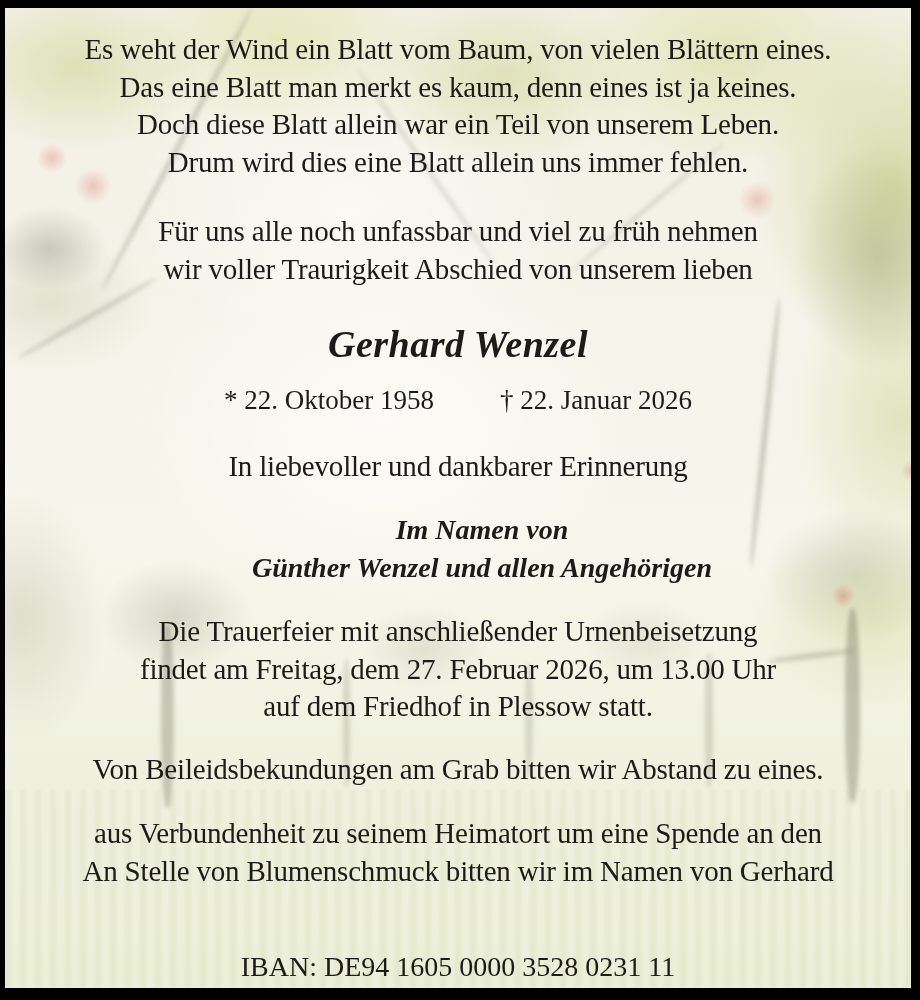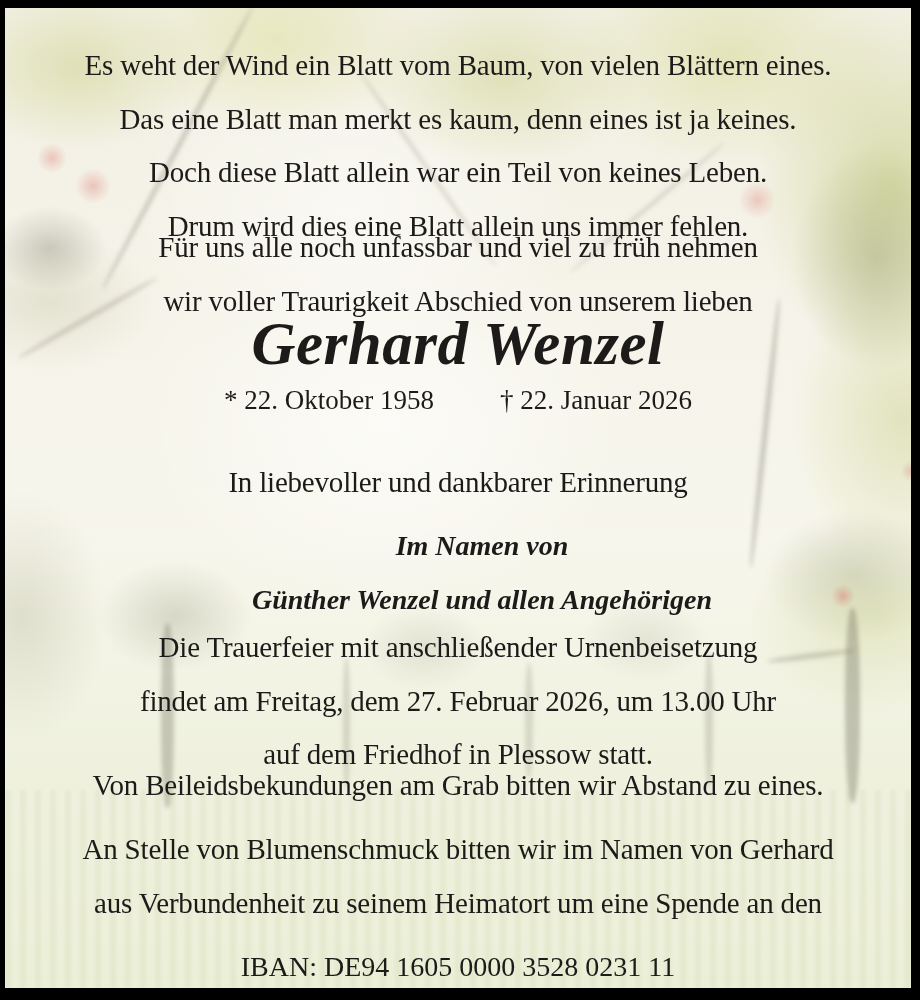--- a/index.html
+++ b/index.html
@@ -48,26 +48,26 @@
       linear-gradient(180deg,#f2f0e4 0%,#f6f4ea 35%,#f7f6ec 55%,#eff1de 78%,#ecefd8 100%);
   }
   .trunk,.branch{position:absolute;border-radius:45%;filter:blur(2px);}
   .grass{
     position:absolute;left:0;right:0;top:782px;bottom:0;
     background-image:repeating-linear-gradient(90deg, rgba(188,200,148,0.14) 0 6px, rgba(255,255,255,0) 6px 15px);
     filter:blur(1px);
   }
   
   .content{position:absolute;inset:0;color:#1d1b19;text-align:center;}
-  .content p{margin:16px;}
+  .content p{margin:0;}
   .blk{position:absolute;left:0;right:0;}
   .body-line{font-size:29px;line-height:37.5px;letter-spacing:-0.2px;}
   .poem{top:23px;}
   .intro{top:205px;}
-  .deceased-name{top:305px;font-size:61px;line-height:62px;font-weight:bold;font-style:italic;letter-spacing:0.5px;}
+  .deceased-name{top:305px;font-size:38px;line-height:62px;font-weight:bold;font-style:italic;letter-spacing:0.5px;}
   .dates{top:376px;font-size:27px;line-height:32px;display:flex;justify-content:center;gap:66px;}
   .remembrance{top:440px;}
   .family{top:503px;font-size:28px;line-height:38px;font-weight:bold;font-style:italic;padding-left:48px;}
   .ceremony{top:605px;}
   .condolence{top:743px;}
   .donation{top:807px;}
   .iban{top:943px;font-size:28px;}
 </style>
 </head>
 <body>
@@ -89,21 +89,21 @@
     <div class="branch" style="left:80px;top:230px;width:5px;height:160px;background:rgba(110,105,88,0.25);transform:rotate(60deg);"></div>
     <div class="branch" style="left:762px;top:645px;width:88px;height:6px;background:rgba(100,100,80,0.25);transform:rotate(-7deg);"></div>
     <div class="grass"></div>
   </div>
 
   <div class="content">
 
     <div class="blk poem">
       <p class="body-line">Es weht der Wind ein Blatt vom Baum, von vielen Blättern eines.</p>
       <p class="body-line">Das eine Blatt man merkt es kaum, denn eines ist ja keines.</p>
-      <p class="body-line">Doch diese Blatt allein war ein Teil von keines Leben.</p>
+      <p class="body-line">Doch diese Blatt allein war ein Teil von unserem Leben.</p>
       <p class="body-line">Drum wird dies eine Blatt allein uns immer fehlen.</p>
     </div>
 
     <div class="blk intro">
       <p class="body-line">Für uns alle noch unfassbar und viel zu früh nehmen</p>
       <p class="body-line">wir voller Traurigkeit Abschied von unserem lieben</p>
     </div>
 
     <div class="blk deceased-name">Gerhard Wenzel</div>
 
@@ -125,20 +125,20 @@
       <p class="body-line">Die Trauerfeier mit anschließender Urnenbeisetzung</p>
       <p class="body-line">findet am Freitag, dem 27. Februar 2026, um 13.00 Uhr</p>
       <p class="body-line">auf dem Friedhof in Plessow statt.</p>
     </div>
 
     <div class="blk condolence">
       <p class="body-line">Von Beileidsbekundungen am Grab bitten wir Abstand zu eines.</p>
     </div>
 
     <div class="blk donation">
+      <p class="body-line">aus Verbundenheit zu seinem Heimatort um eine Spende an den</p>
       <p class="body-line">An Stelle von Blumenschmuck bitten wir im Namen von Gerhard</p>
-      <p class="body-line">aus Verbundenheit zu seinem Heimatort um eine Spende an den</p>
     </div>
 
     <div class="blk iban">IBAN: DE94 1605 0000 3528 0231 11</div>
 
   </div>
 </div>
 
 </body></html>

